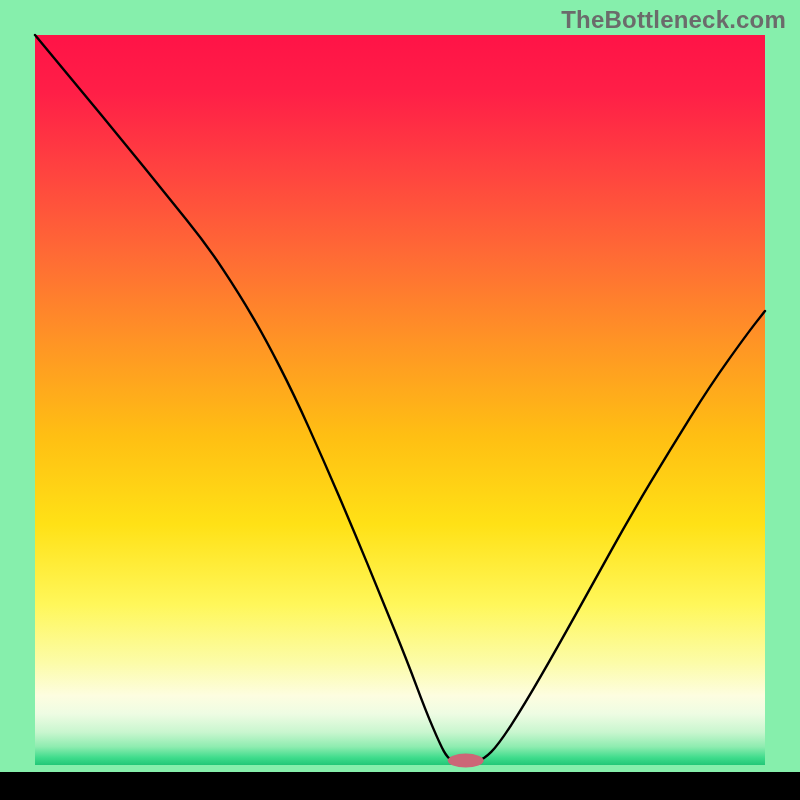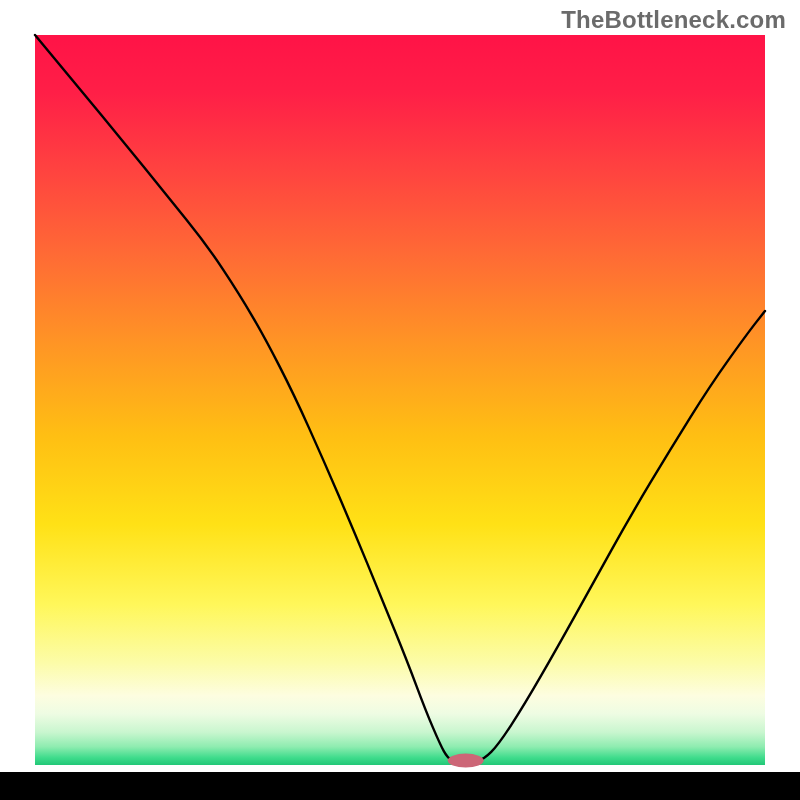--- a/index.html
+++ b/index.html
@@ -7,21 +7,21 @@
     padding: 0;
     width: 800px;
     height: 800px;
     background: #000;
     overflow: hidden;
   }
   .stage {
     position: relative;
     width: 800px;
     height: 772px;
-    background: #ffffff;
+    background: #86efac;
   }
   svg {
     position: absolute;
     top: 0;
     left: 0;
   }
   .watermark {
     position: absolute;
     top: 6px;
     right: 14px;

